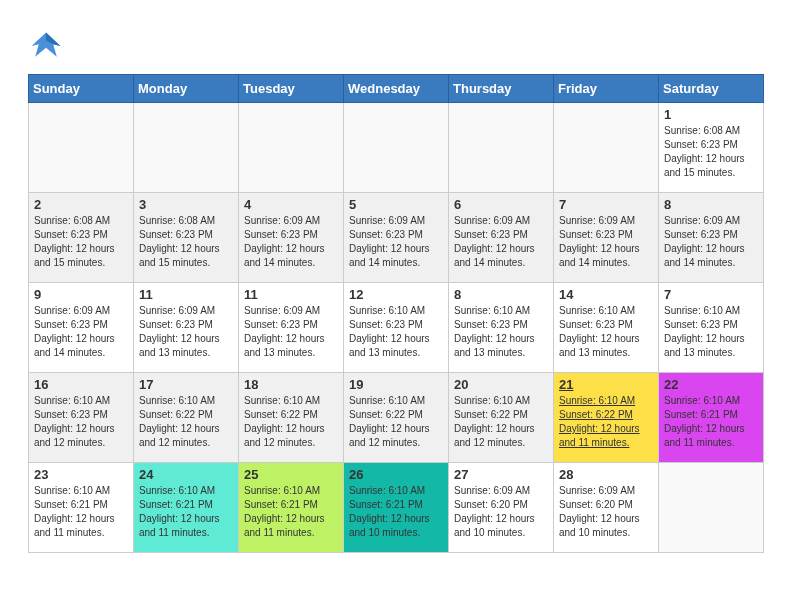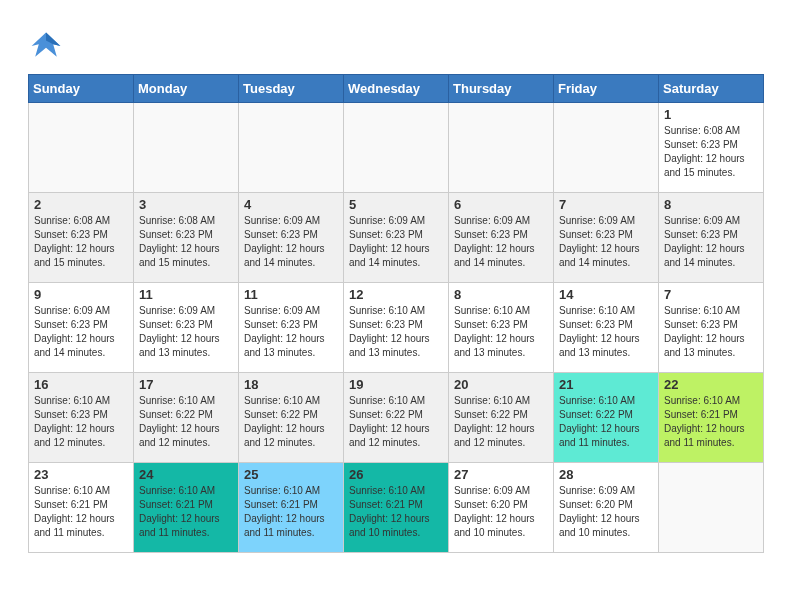--- a/index.html
+++ b/index.html
@@ -159,39 +159,39 @@
             <div class="day-info">Sunrise: 6:10 AM<br>Sunset: 6:22 PM<br>Daylight: 12 hours<br>and 12 minutes.</div>
           </td>
           <td style="background: rgb(240, 240, 240);">
             <div class="day-num">19</div>
             <div class="day-info">Sunrise: 6:10 AM<br>Sunset: 6:22 PM<br>Daylight: 12 hours<br>and 12 minutes.</div>
           </td>
           <td style="background: rgb(240, 240, 240);">
             <div class="day-num">20</div>
             <div class="day-info">Sunrise: 6:10 AM<br>Sunset: 6:22 PM<br>Daylight: 12 hours<br>and 12 minutes.</div>
           </td>
-          <td style="background: #5eead4;">
+          <td style="background: #fde047; text-decoration: underline;">
             <div class="day-num">21</div>
             <div class="day-info">Sunrise: 6:10 AM<br>Sunset: 6:22 PM<br>Daylight: 12 hours<br>and 11 minutes.</div>
           </td>
-          <td style="background: #bef264;">
+          <td style="background: #d946ef;">
             <div class="day-num">22</div>
             <div class="day-info">Sunrise: 6:10 AM<br>Sunset: 6:21 PM<br>Daylight: 12 hours<br>and 11 minutes.</div>
           </td>
         </tr>
         <tr>
           <td style="background: rgb(255, 255, 255);">
             <div class="day-num">23</div>
             <div class="day-info">Sunrise: 6:10 AM<br>Sunset: 6:21 PM<br>Daylight: 12 hours<br>and 11 minutes.</div>
           </td>
-          <td style="background: #14b8a6;">
+          <td style="background: #5eead4;">
             <div class="day-num">24</div>
             <div class="day-info">Sunrise: 6:10 AM<br>Sunset: 6:21 PM<br>Daylight: 12 hours<br>and 11 minutes.</div>
           </td>
-          <td style="background: #7dd3fc; margin-top: 20px;">
+          <td style="background: #bef264; margin-top: 20px;">
             <div class="day-num">25</div>
             <div class="day-info">Sunrise: 6:10 AM<br>Sunset: 6:21 PM<br>Daylight: 12 hours<br>and 11 minutes.</div>
           </td>
           <td style="background: #14b8a6;">
             <div class="day-num">26</div>
             <div class="day-info">Sunrise: 6:10 AM<br>Sunset: 6:21 PM<br>Daylight: 12 hours<br>and 10 minutes.</div>
           </td>
           <td style="background: rgb(255, 255, 255);">
             <div class="day-num">27</div>
             <div class="day-info">Sunrise: 6:09 AM<br>Sunset: 6:20 PM<br>Daylight: 12 hours<br>and 10 minutes.</div>

